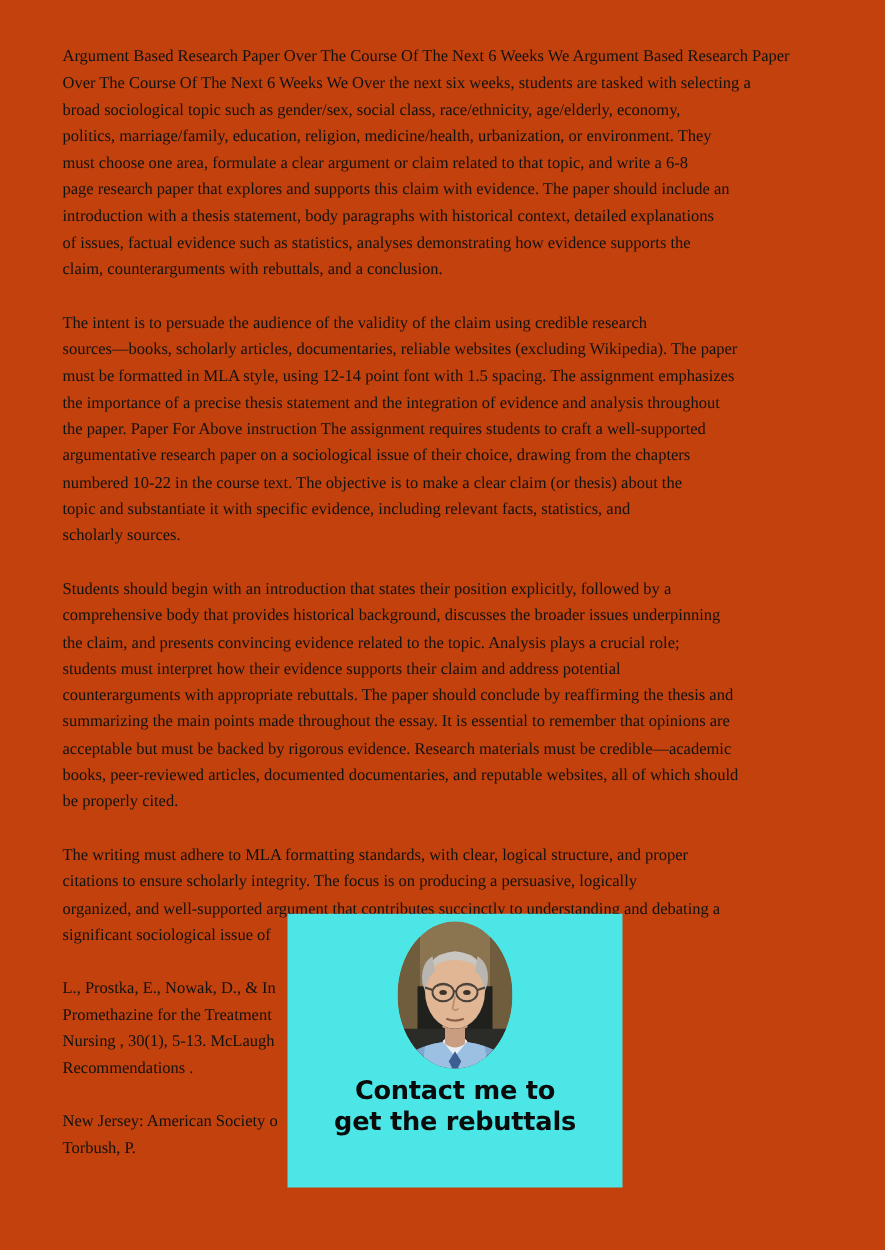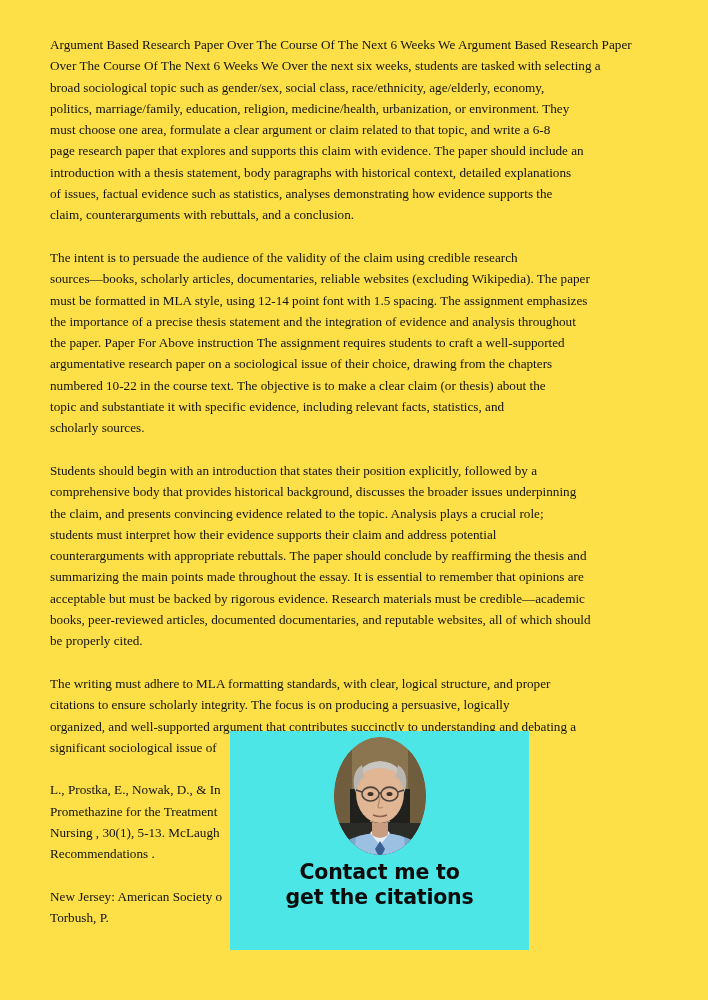--- a/index.html
+++ b/index.html
@@ -17,21 +17,21 @@
     color: #000000;
     -webkit-font-smoothing: antialiased;
   }
 
   #document-page {
     position: absolute;
     left: 0;
     top: 0;
     width: 708px;
     height: 1000px;
-    background: #fde047;
+    background: #c2410c;
   }
 
   .doc-body {
     position: absolute;
     left: 50px;
     top: 34px;
     width: 636px;
   }
 
   .para {
@@ -44,21 +44,21 @@
   }
   .para + .para {
     margin-top: 21.3px;
   }
 
   
   #contact-overlay {
     position: absolute;
     left: 230px;
     top: 731px;
-    width: 299px;
+    width: 268px;
     height: 219px;
     background: #4ce6e6;
     z-index: 20;
     display: flex;
     flex-direction: column;
     align-items: center;
     justify-content: flex-start;
     box-sizing: border-box;
     padding-top: 6px;
   }
@@ -192,17 +192,17 @@
           <path d="M46 60 L44 70 Q46 72 49 70" stroke="#b98f6e" stroke-width="1.4" fill="none"></path>
 
           <path d="M39 78 Q46 81 53 78" stroke="#8c5f4c" stroke-width="1.6" fill="none"></path>
 
           <path d="M36 84 Q46 90 56 84" stroke="#c99d7f" stroke-width="1.2" fill="none"></path>
         </g>
       </svg>
     </div>
 
     <div class="overlay-line first">Contact me to</div>
-    <div class="overlay-line">get the citations</div>
+    <div class="overlay-line">get the rebuttals</div>
 
   </div>
 
 </div>
 
 </body></html>

